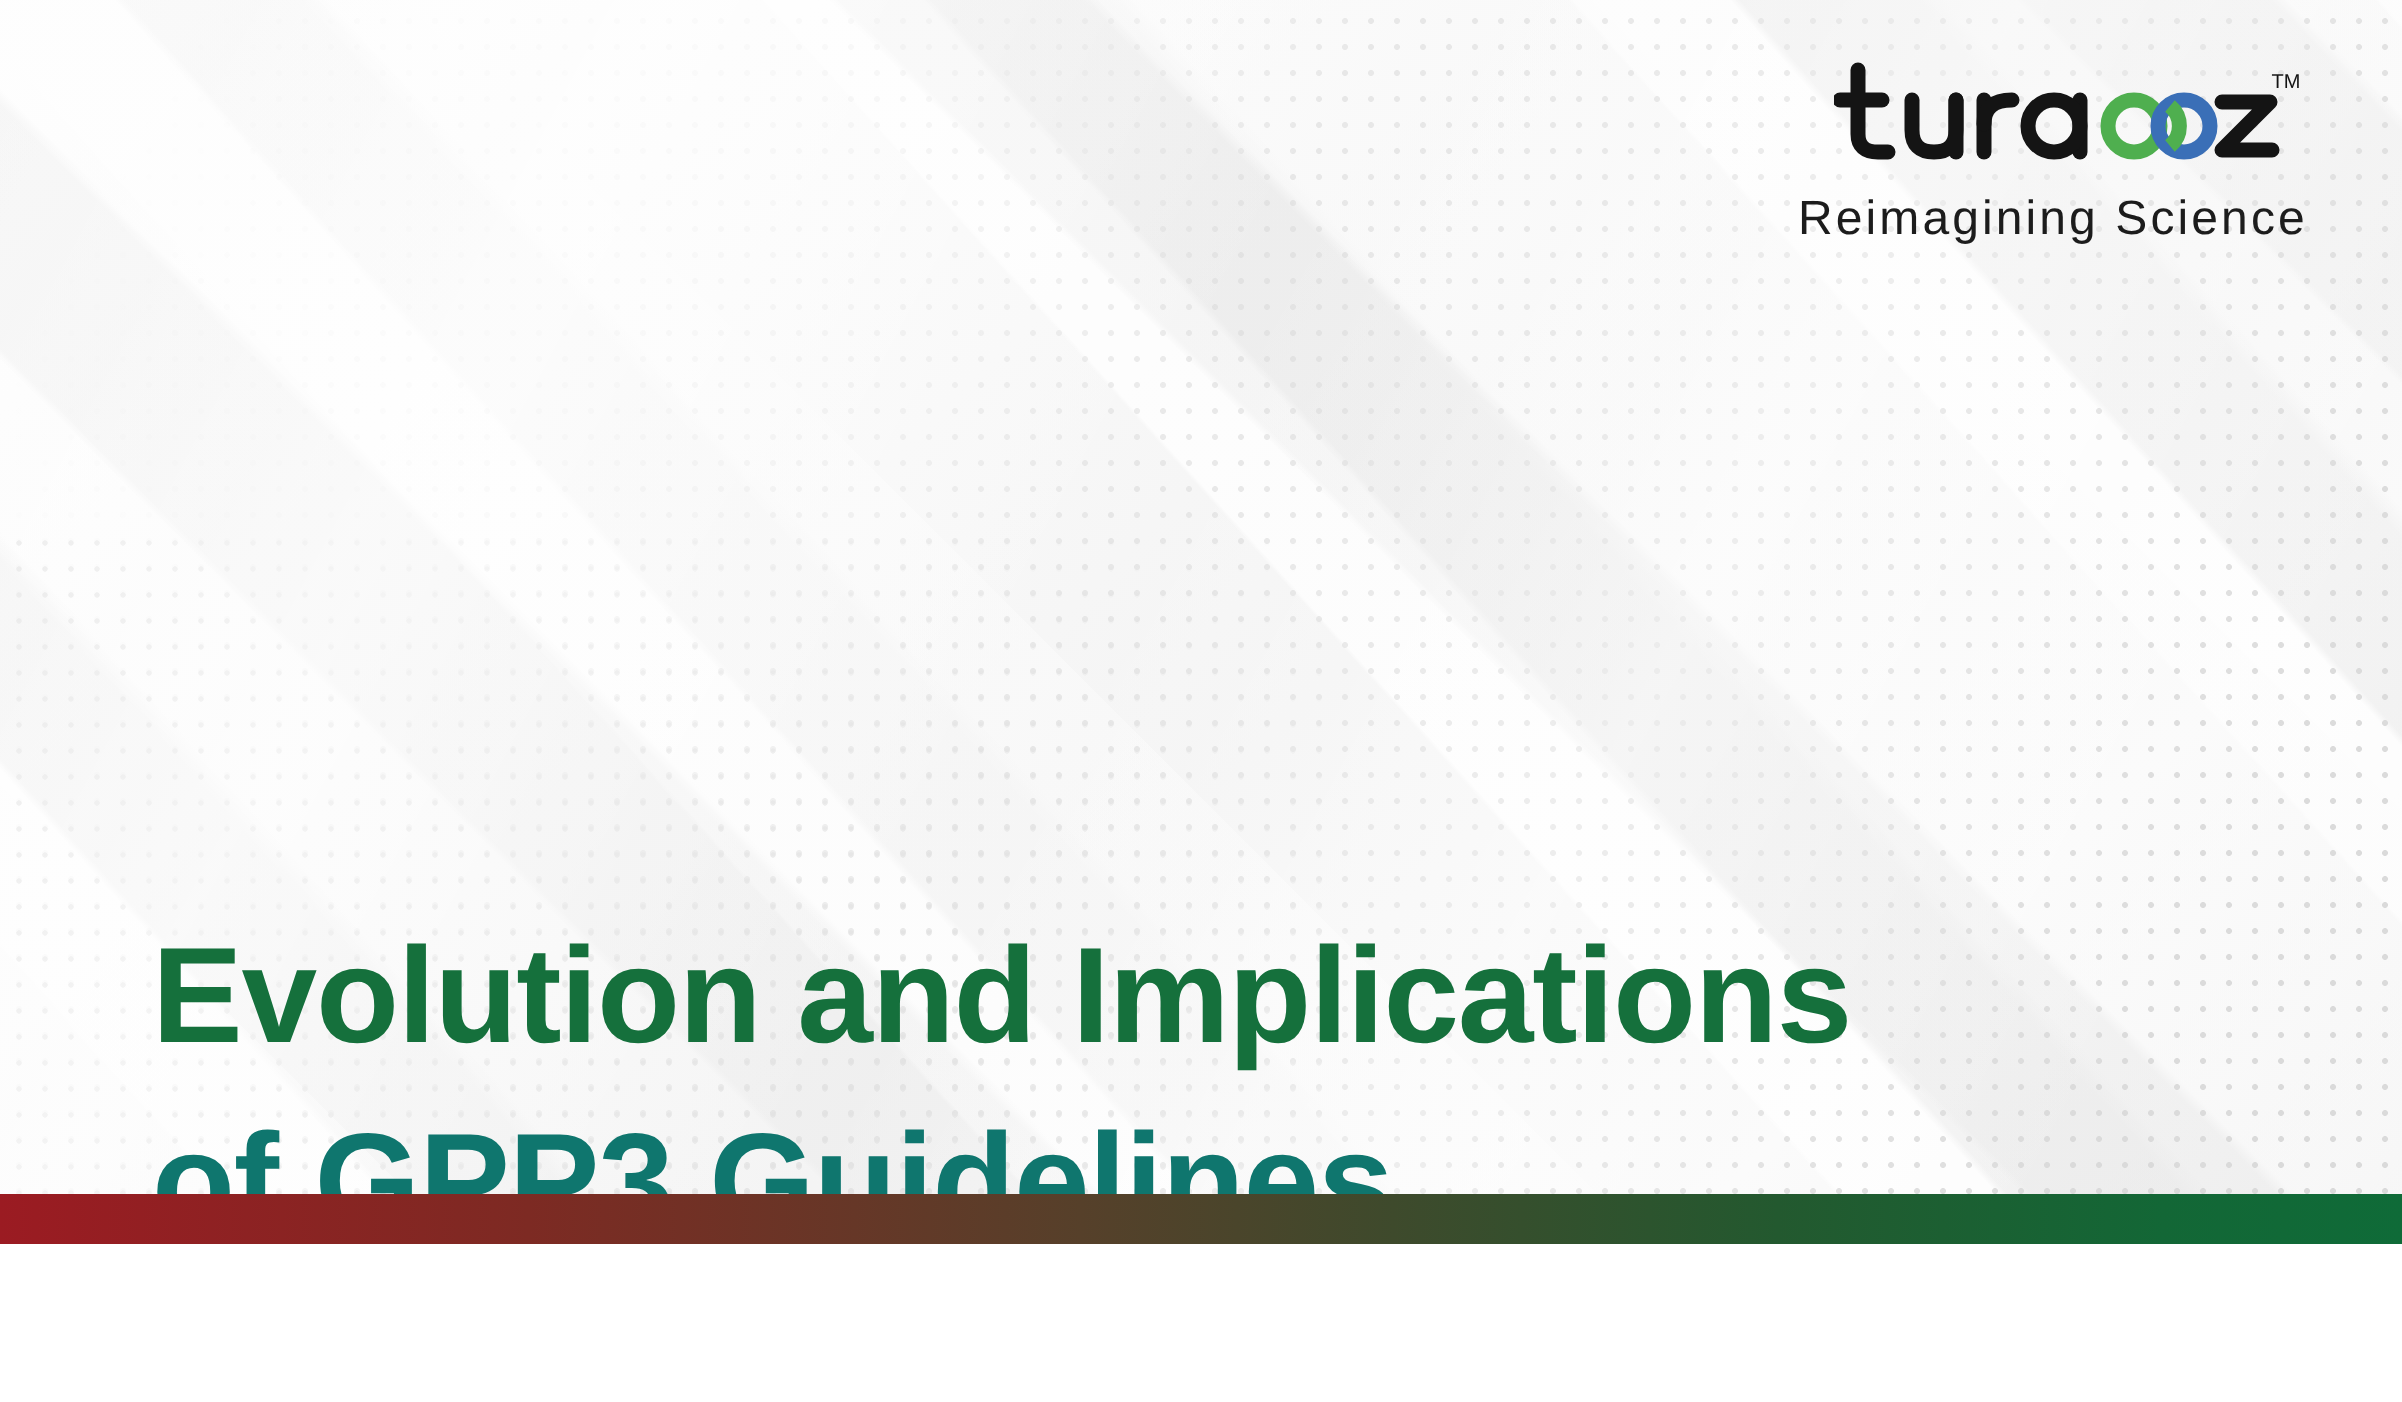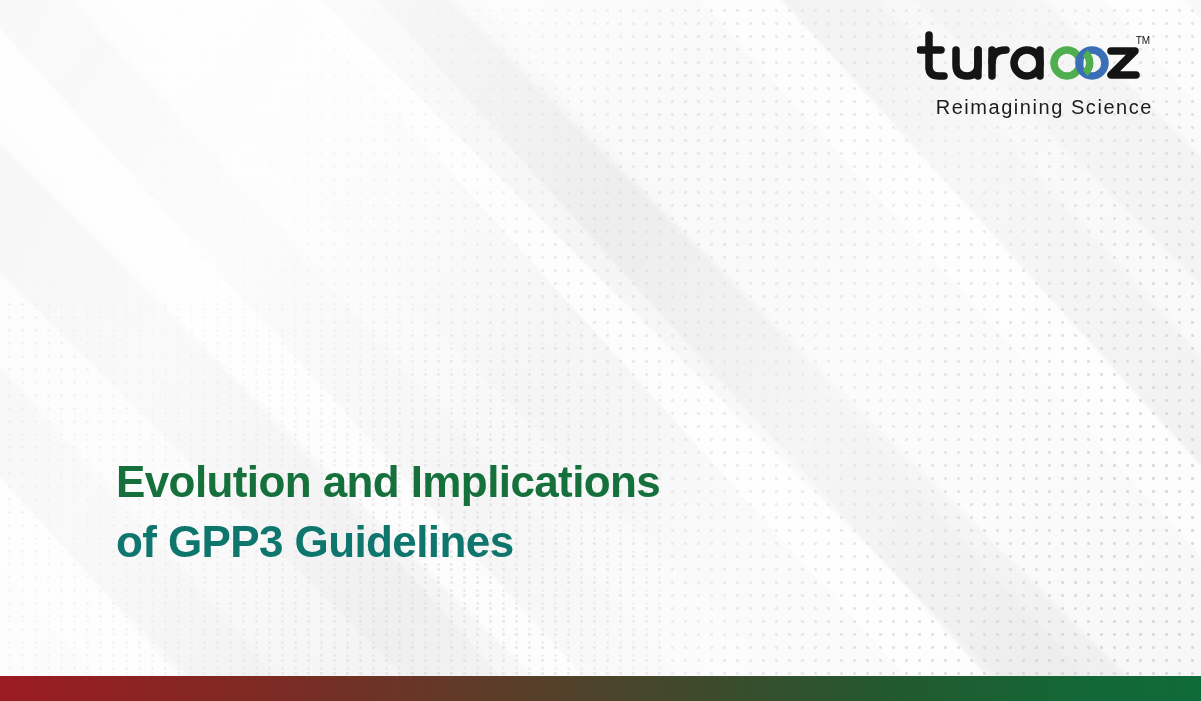--- a/index.html
+++ b/index.html
@@ -5,21 +5,21 @@
 <style>
   html, body {
     margin: 0;
     padding: 0;
     background: #ffffff;
   }
 
   #slide {
     position: relative;
     width: 1201px;
-    height: 701px;
+    height: 622px;
     overflow: hidden;
     font-family: "Liberation Sans", "DejaVu Sans", sans-serif;
     background: #fbfbfb;
   }
 
   
 
   
   .bg-base {
     position: absolute;
@@ -103,44 +103,43 @@
     position: absolute;
     right: 44px;
     top: 28px;
     width: 258px;
     text-align: right;
   }
   .logo-mark { display: block; width: 240px; height: 62px; margin-left: auto; }
   .logo-tagline {
     display: block;
     margin-top: 6px;
-    font-size: 20px;
+    font-size: 24px;
     letter-spacing: 1.55px;
     color: #1c1c1c;
     font-weight: 400;
     text-align: right;
     padding-right: 4px;
     white-space: nowrap;
   }
 
   
   .title-block {
     position: absolute;
     left: 76px;
     top: 452px;
     width: 1000px;
   }
   .title-line {
     display: block;
-    font-size: 44px;
+    font-size: 68px;
     line-height: 1.37;
     font-weight: 700;
     letter-spacing: -0.6px;
     white-space: nowrap;
-    margin-left: 40px;
   }
   .title-line.green { color: #15703c; }
   .title-line.dark  { color: #0f766e; }
 
   
   .bottom-bar {
     position: absolute;
     left: 0; right: 0; bottom: 0;
     height: 25px;
     background: linear-gradient(90deg, #9b1b22 0%, #7d2a23 22%, #56402a 45%, #3e4a2c 58%, #23592f 74%, #136736 90%, #0f6b38 100%);

